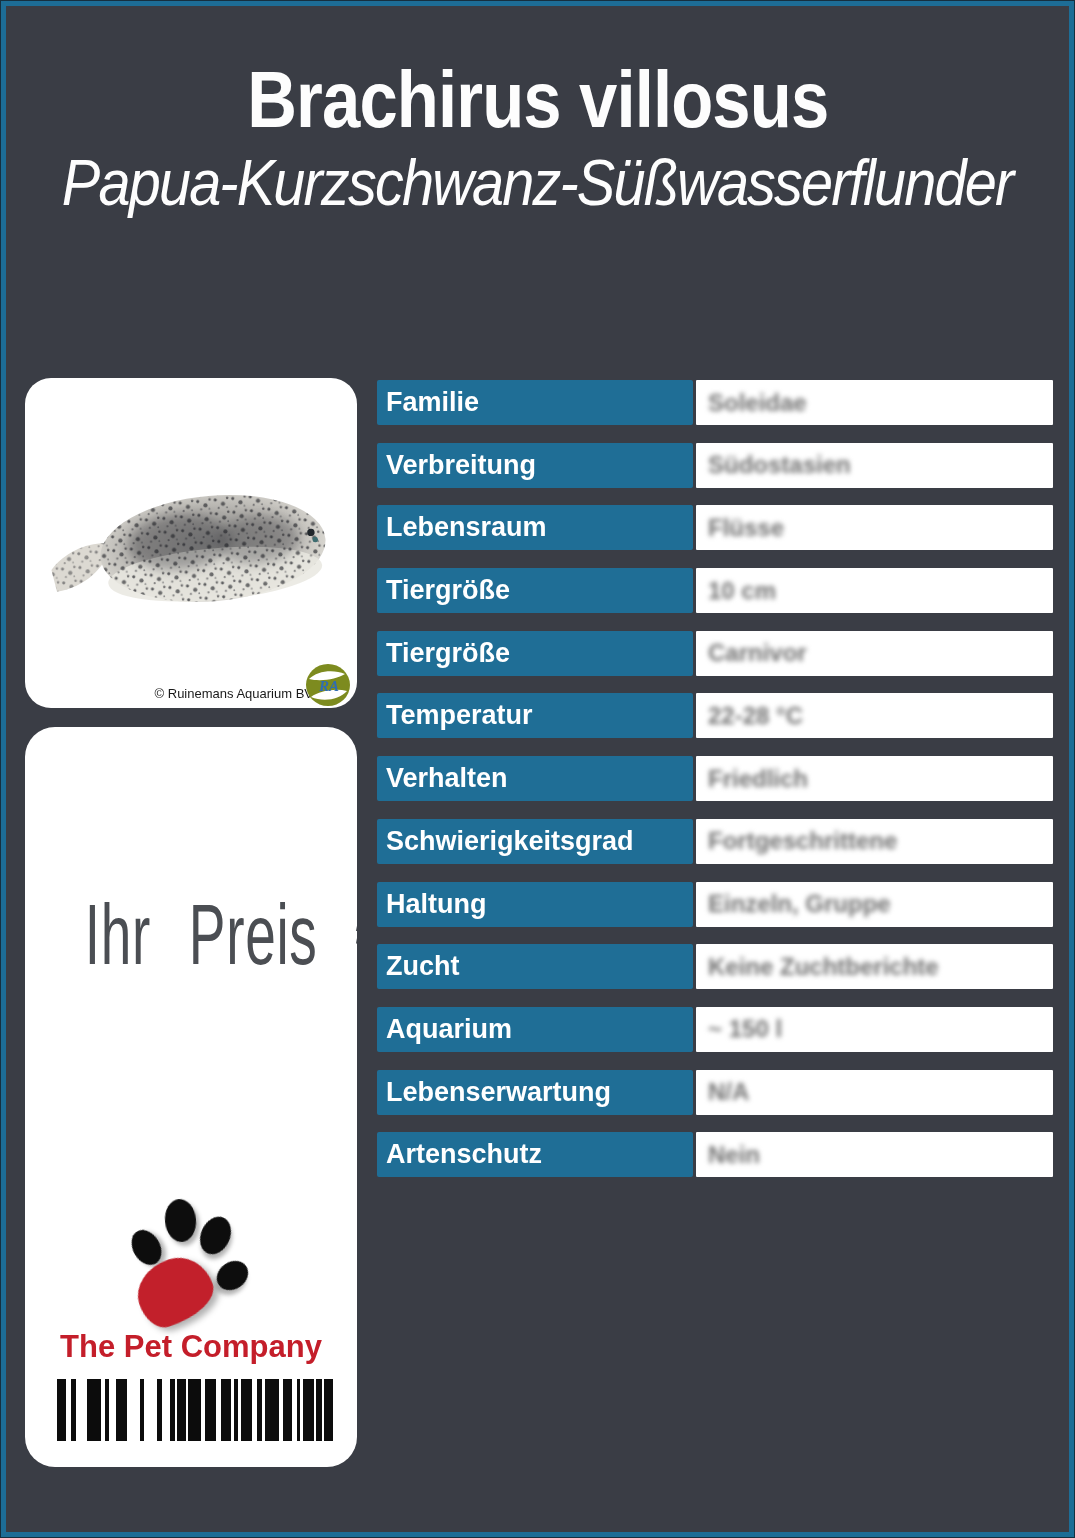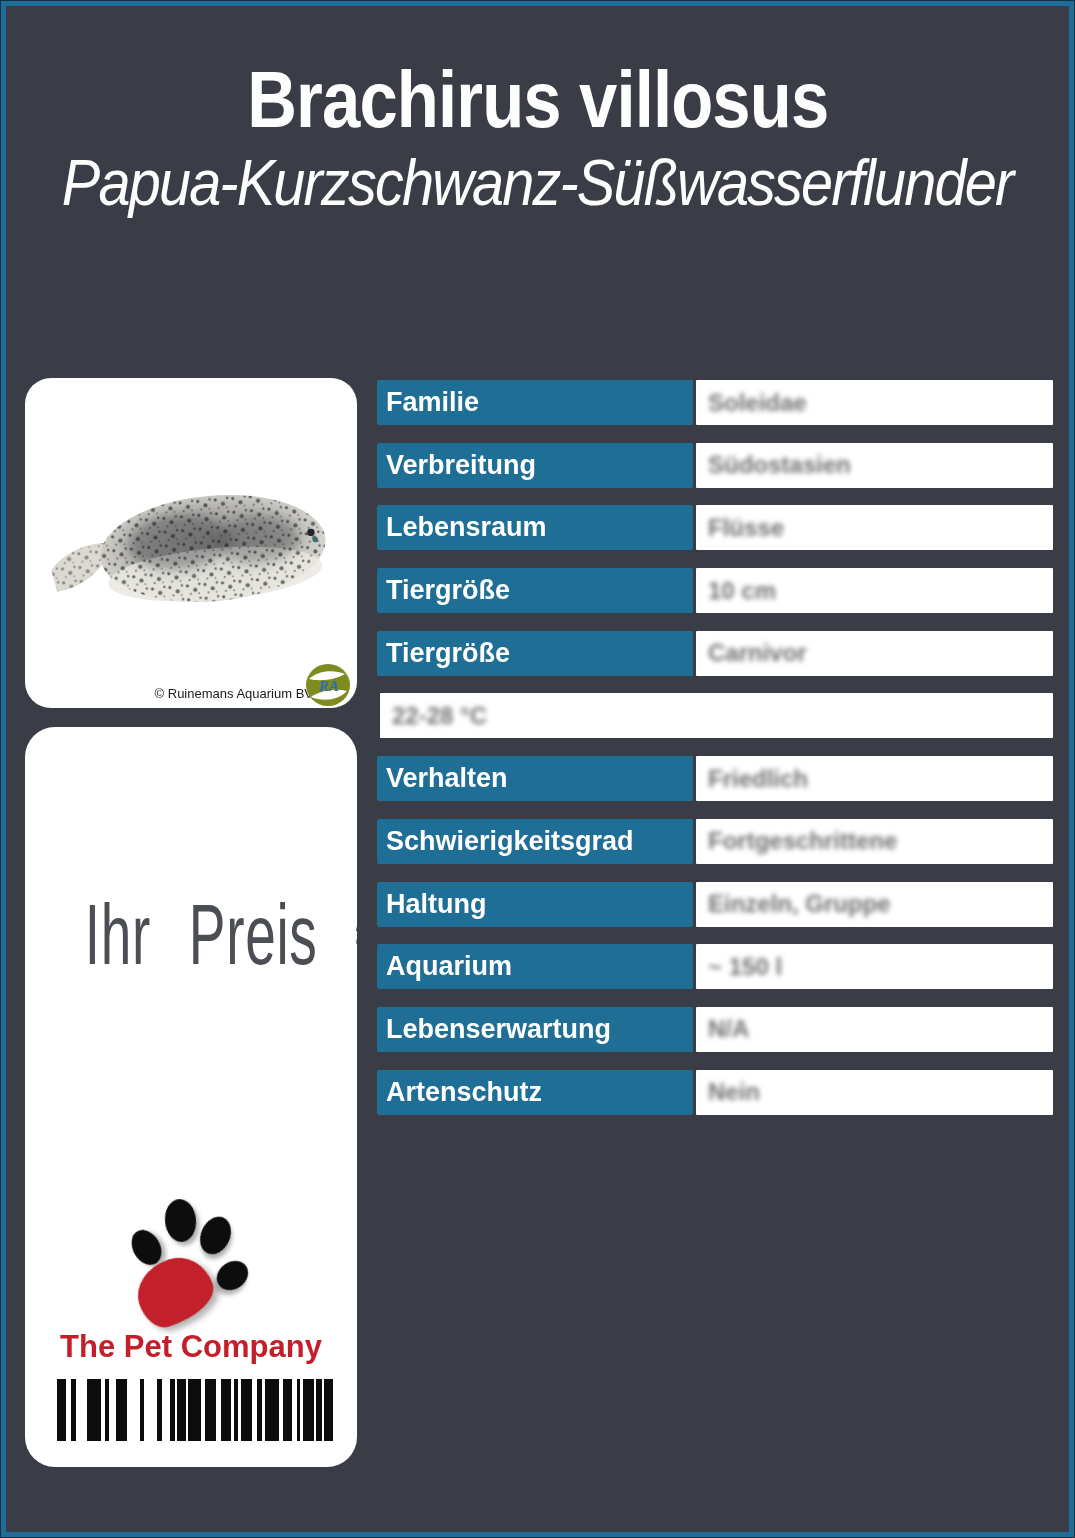--- a/index.html
+++ b/index.html
@@ -187,20 +187,21 @@
           <span>10 cm</span>
         </div>
       </div>
       <div class="row">
         <div class="cell-label">Tiergröße</div>
         <div class="cell-value">
           <span>Carnivor</span>
         </div>
       </div>
       <div class="row">
+        <div class="cell-label">Temperatur</div>
         <div class="cell-value">
           <span>22-28 °C</span>
         </div>
       </div>
       <div class="row">
         <div class="cell-label">Verhalten</div>
         <div class="cell-value">
           <span>Friedlich</span>
         </div>
       </div>
@@ -210,20 +211,26 @@
           <span>Fortgeschrittene</span>
         </div>
       </div>
       <div class="row">
         <div class="cell-label">Haltung</div>
         <div class="cell-value">
           <span>Einzeln, Gruppe</span>
         </div>
       </div>
       <div class="row">
+        <div class="cell-label">Zucht</div>
+        <div class="cell-value">
+          <span>Keine Zuchtberichte</span>
+        </div>
+      </div>
+      <div class="row">
         <div class="cell-label">Aquarium</div>
         <div class="cell-value">
           <span>~ 150 l</span>
         </div>
       </div>
       <div class="row">
         <div class="cell-label">Lebenserwartung</div>
         <div class="cell-value">
           <span>N/A</span>
         </div>

